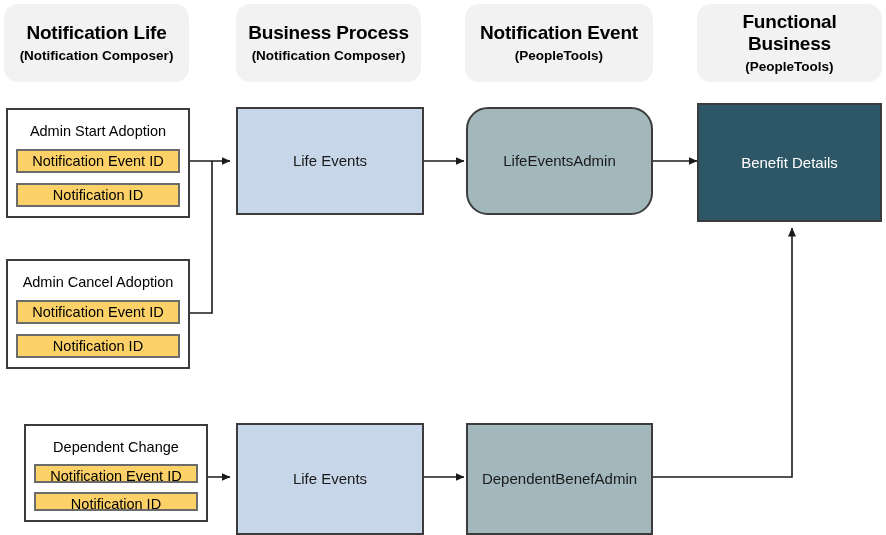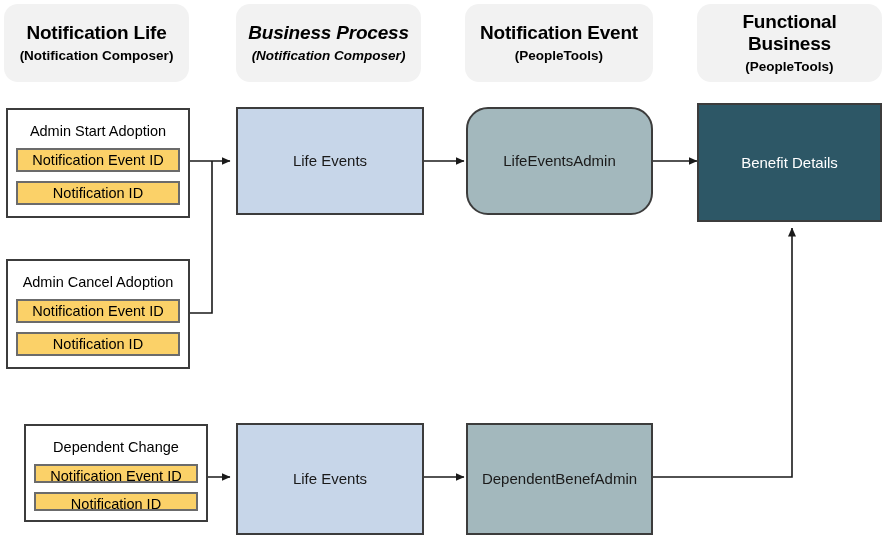--- a/index.html
+++ b/index.html
@@ -50,20 +50,21 @@
 
   
   .event-card {
     position: absolute;
     background: #ffffff;
     border: 2px solid #3c3c3c;
     box-sizing: border-box;
     display: flex;
     flex-direction: column;
     align-items: center;
+    justify-content: space-between;
   }
   .event-card .ev-title {
     font-size: 14.5px;
     color: #000000;
     line-height: 16px;
     margin-top: 13px;
     margin-bottom: 9px;
     text-align: center;
     white-space: nowrap;
   }
@@ -134,21 +135,21 @@
     <path d="M424,477 L464,477" fill="none" stroke="#1a1a1a" stroke-width="1.6" marker-end="url(#arrowhead)"></path>
 
     <path d="M653,477 L792,477 L792,228" fill="none" stroke="#1a1a1a" stroke-width="1.6" marker-end="url(#arrowhead)"></path>
   </svg>
 
   <div class="col-header" style="left:4px; top:4px; width:185px; height:78px;">
     <div class="ch-title">Notification Life</div>
     <div class="ch-sub">(Notification Composer)</div>
   </div>
 
-  <div class="col-header" style="left:236px; top:4px; width:185px; height:78px;font-style:italic;">
+  <div class="col-header" style="left:236px; top:4px; width:185px; height:78px;">
     <div class="ch-title">Business Process</div>
     <div class="ch-sub">(Notification Composer)</div>
   </div>
 
   <div class="col-header" style="left:465px; top:4px; width:188px; height:78px;">
     <div class="ch-title">Notification Event</div>
     <div class="ch-sub">(PeopleTools)</div>
   </div>
 
   <div class="col-header wrap" style="left:697px; top:4px; width:185px; height:78px;">

